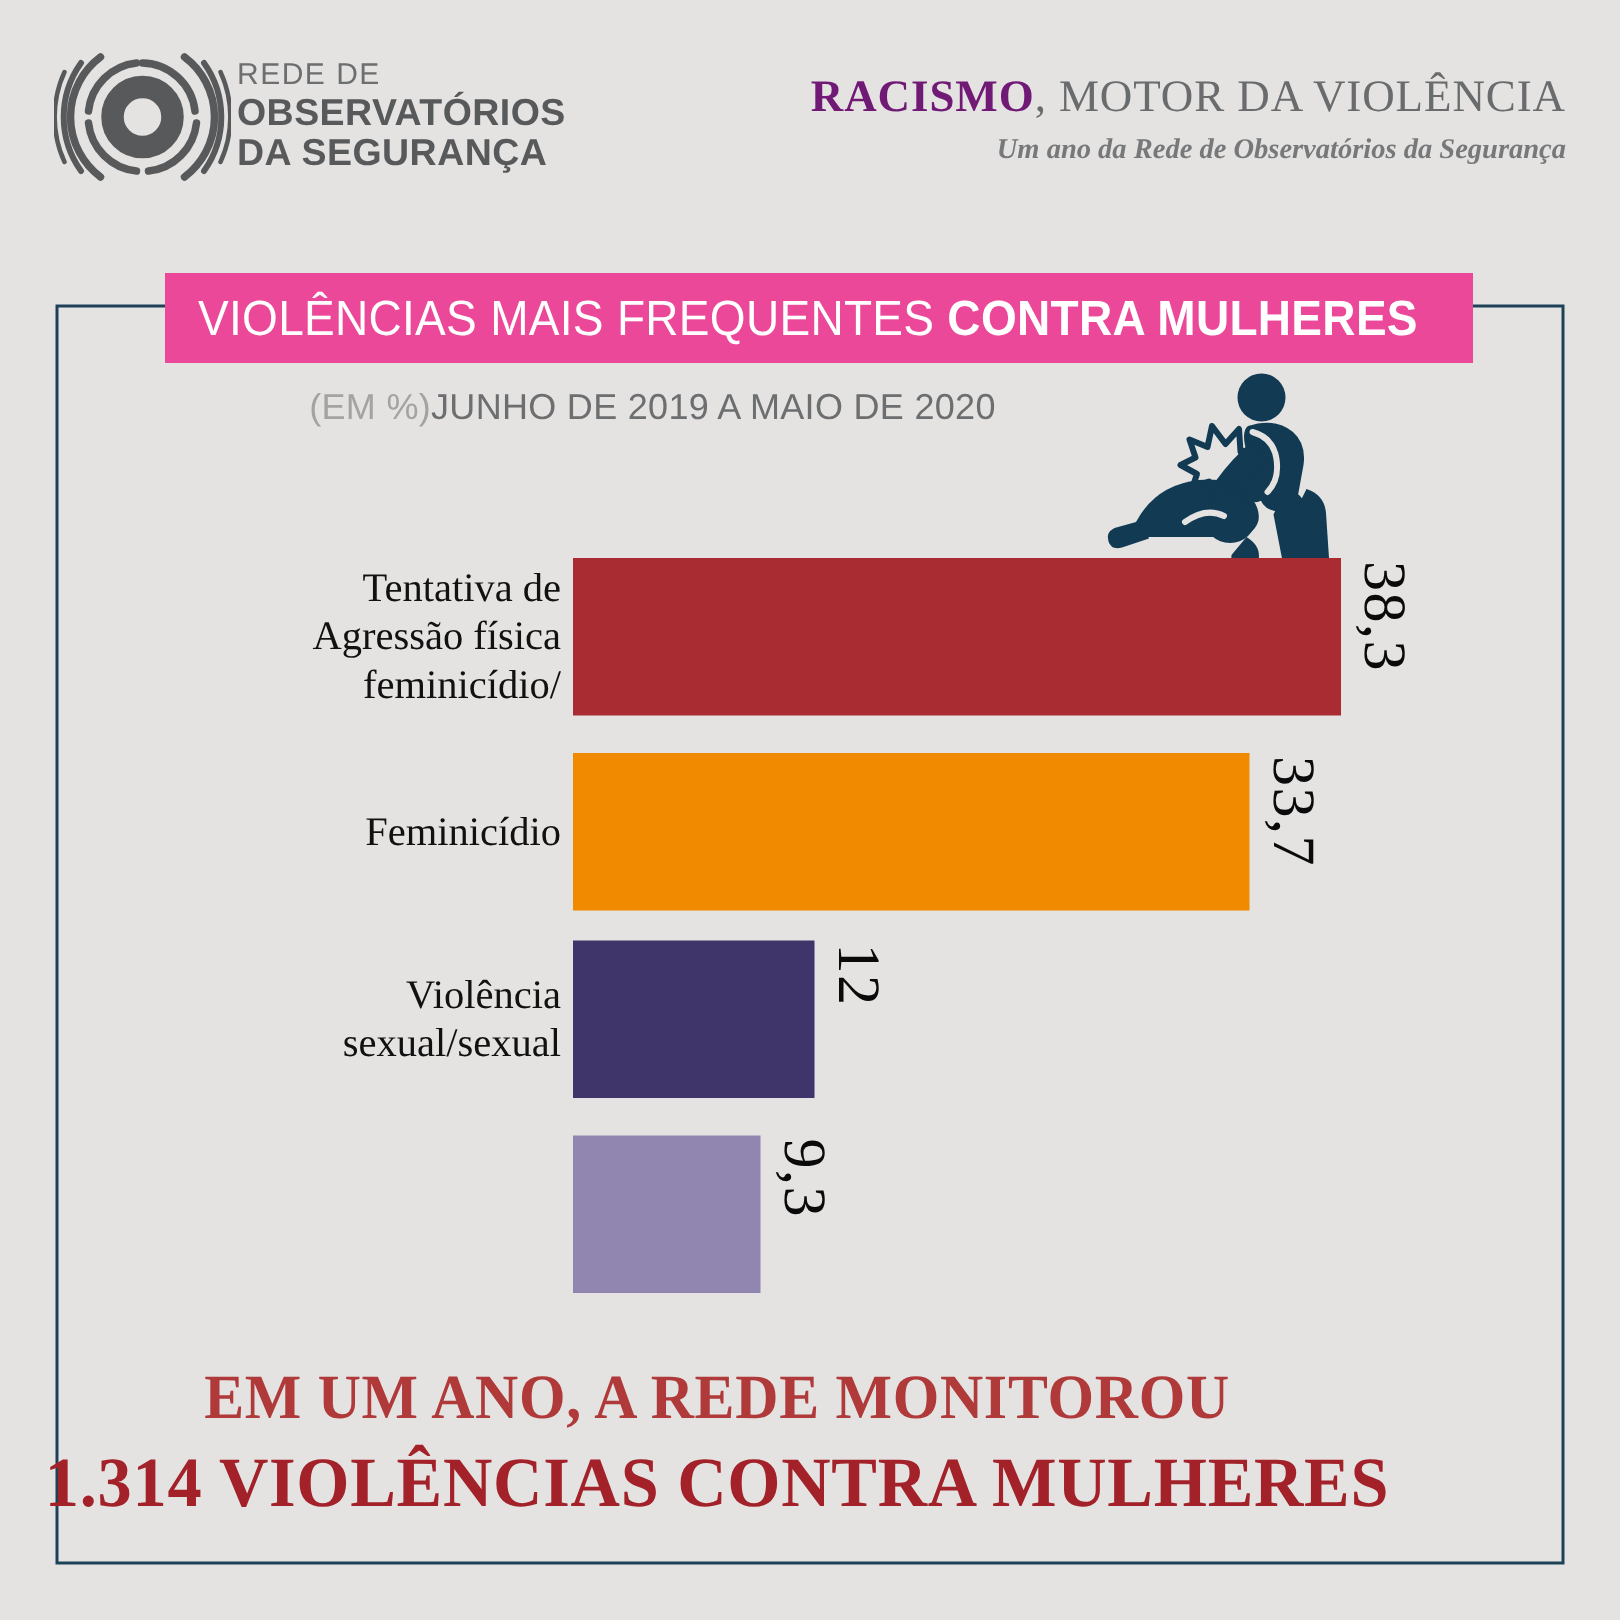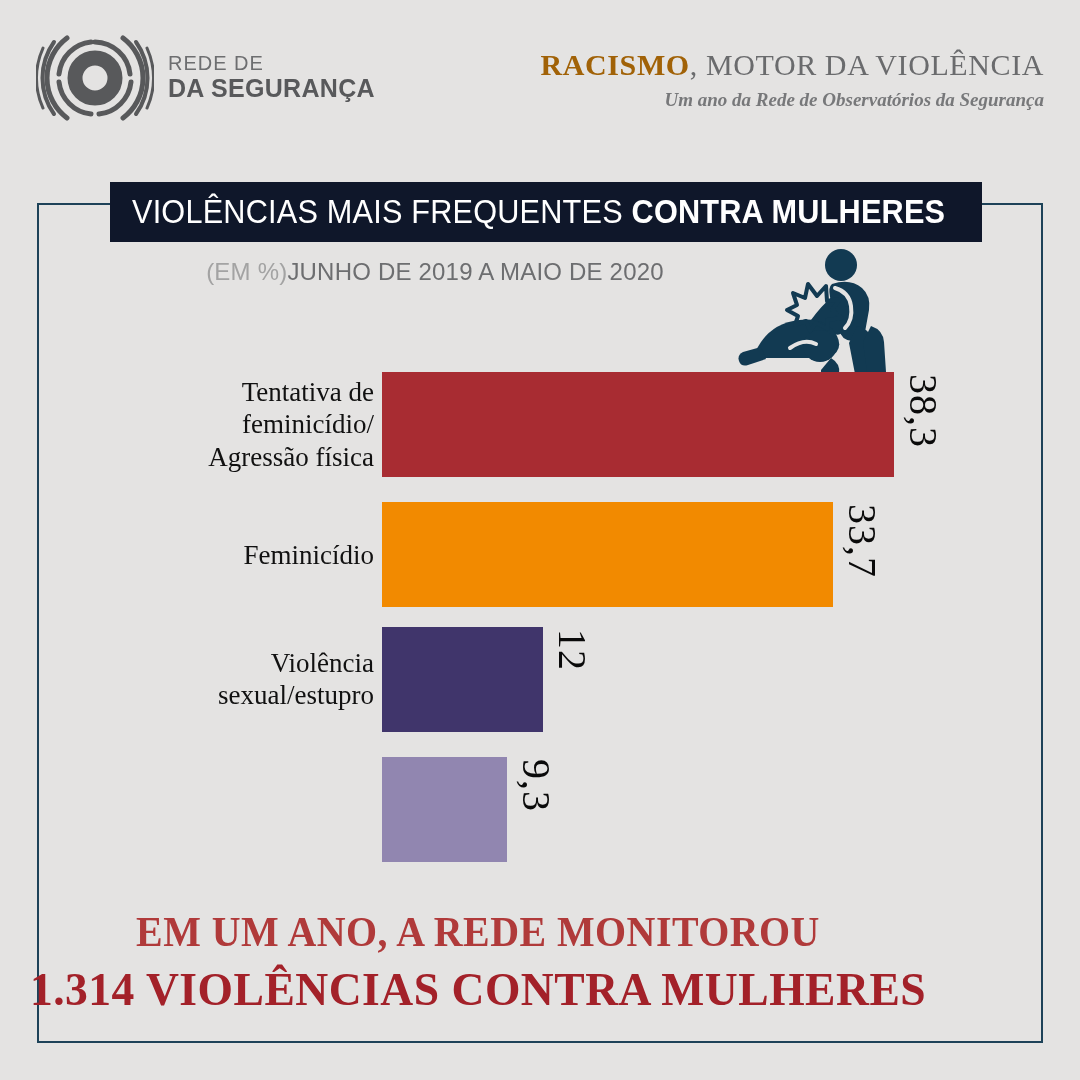--- a/index.html
+++ b/index.html
@@ -22,21 +22,21 @@
     left: 0; top: 0;
     width: 1080px;
     height: 150px;
   }
   #logo-block {
     position: absolute;
     left: 36px;
     top: 30px;
     display: flex;
     align-items: center;
-    gap: 14px;
+    gap: 4px;
   }
   #logo-mark { width: 118px; height: 96px; display: block; }
   #logo-wordmark {
     color: #58595b;
     line-height: 1.0;
   }
   .logo-line-1 {
     font-family: "Liberation Sans", sans-serif;
     font-size: 20px;
     letter-spacing: 1.0px;
@@ -63,21 +63,21 @@
   }
   #header-main-title {
     font-family: "Liberation Serif", serif;
     font-size: 30px;
     letter-spacing: 0.6px;
     color: #6a6b6d;
     white-space: nowrap;
   }
   #header-main-title .bold {
     font-weight: 700;
-    color: #a16207;
+    color: #701a75;
   }
   #header-sub-title {
     font-family: "Liberation Serif", serif;
     font-style: italic;
     font-size: 19px;
     color: #77787a;
     margin-top: 7px;
     white-space: nowrap;
     font-weight: bold;
   }
@@ -93,21 +93,21 @@
     box-sizing: border-box;
   }
 
   
   #title-bar {
     position: absolute;
     left: 110px;
     top: 182px;
     width: 872px;
     height: 60px;
-    background: #0f172a;
+    background: #ec4899;
     display: flex;
     align-items: center;
     padding-left: 22px;
     box-sizing: border-box;
   }
   #title-bar-text {
     color: #ffffff;
     font-family: "Liberation Sans", sans-serif;
     font-size: 33px;
     letter-spacing: 0.2px;
@@ -242,20 +242,21 @@
           <path d="M 18 12 A 62 62 0 0 0 18 84" stroke-width="4"></path>
           <path d="M 100 12 A 62 62 0 0 1 100 84" stroke-width="4"></path>
 
           <path d="M 7 18 A 72 72 0 0 0 7 78" stroke-width="3"></path>
           <path d="M 111 18 A 72 72 0 0 1 111 78" stroke-width="3"></path>
         </g>
       </svg>
     </span>
     <span id="logo-wordmark">
       <span class="logo-line-1">REDE DE</span>
+      <span class="logo-line-2">OBSERVATÓRIOS</span>
       <span class="logo-line-3">DA SEGURANÇA</span>
     </span>
   </div>
 
   <div id="header-titles">
     <div id="header-main-title"><span class="bold">RACISMO</span><span>, MOTOR DA VIOLÊNCIA</span></div>
     <div id="header-sub-title">Um ano da Rede de Observatórios da Segurança</div>
   </div>
 
 </div>
@@ -301,39 +302,39 @@
       <path d="M52 62 l10 -5 l-4 -12 l12 5 l3 -14 l9 12 l9 -10 l1 15 l13 -2 l-8 11 l10 8 l-15 2 l1 9 l-12 -6 l-6 8 l-4 -10 l-11 4 l3 -9 z"></path>
     </g>
   </svg>
 </span>
 
 <div id="chart">
 
   <div class="bar-row" style="top:372px;">
     <div class="bar-label">
       <div>Tentativa de</div>
+      <div>Agressão física</div>
       <div>feminicídio/</div>
-      <div>Agressão física</div>
     </div>
     <div class="bar-rect" style="width:512px;background:#a82c32;"></div>
     <div class="bar-value" style="left:900px;">38,3</div>
   </div>
 
   <div class="bar-row" style="top:502px;">
     <div class="bar-label">
       <div>Feminicídio</div>
     </div>
     <div class="bar-rect" style="width:451px;background:#f28a00;"></div>
     <div class="bar-value" style="left:839px;">33,7</div>
   </div>
 
   <div class="bar-row" style="top:627px;">
     <div class="bar-label">
       <div>Violência</div>
-      <div>sexual/estupro</div>
+      <div>sexual/sexual</div>
     </div>
     <div class="bar-rect" style="width:161px;background:#40356b;"></div>
     <div class="bar-value" style="left:549px;">12</div>
   </div>
 
   <div class="bar-row" style="top:757px;">
     <div class="bar-rect" style="width:125px;background:#9186b0;"></div>
     <div class="bar-value" style="left:513px;">9,3</div>
   </div>
 

